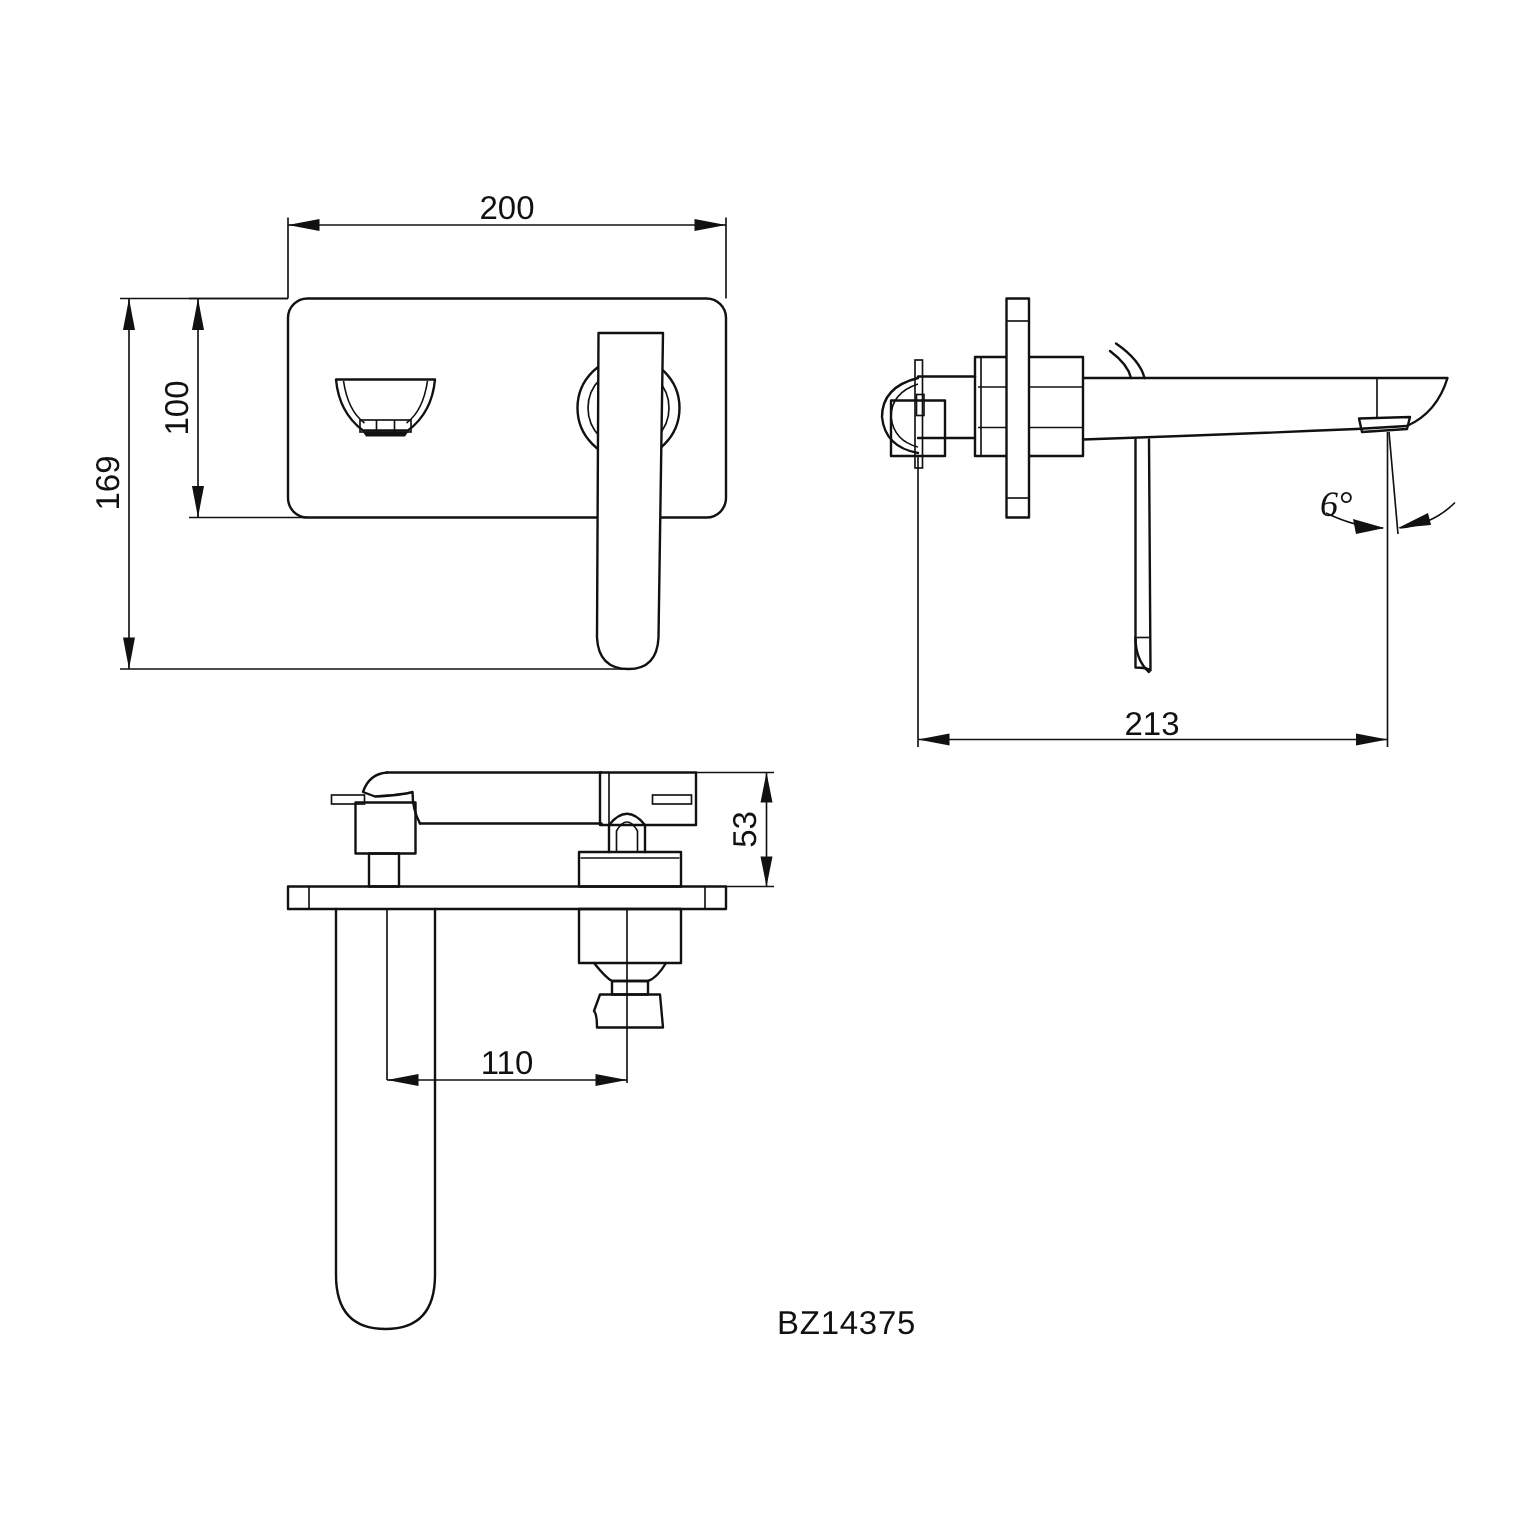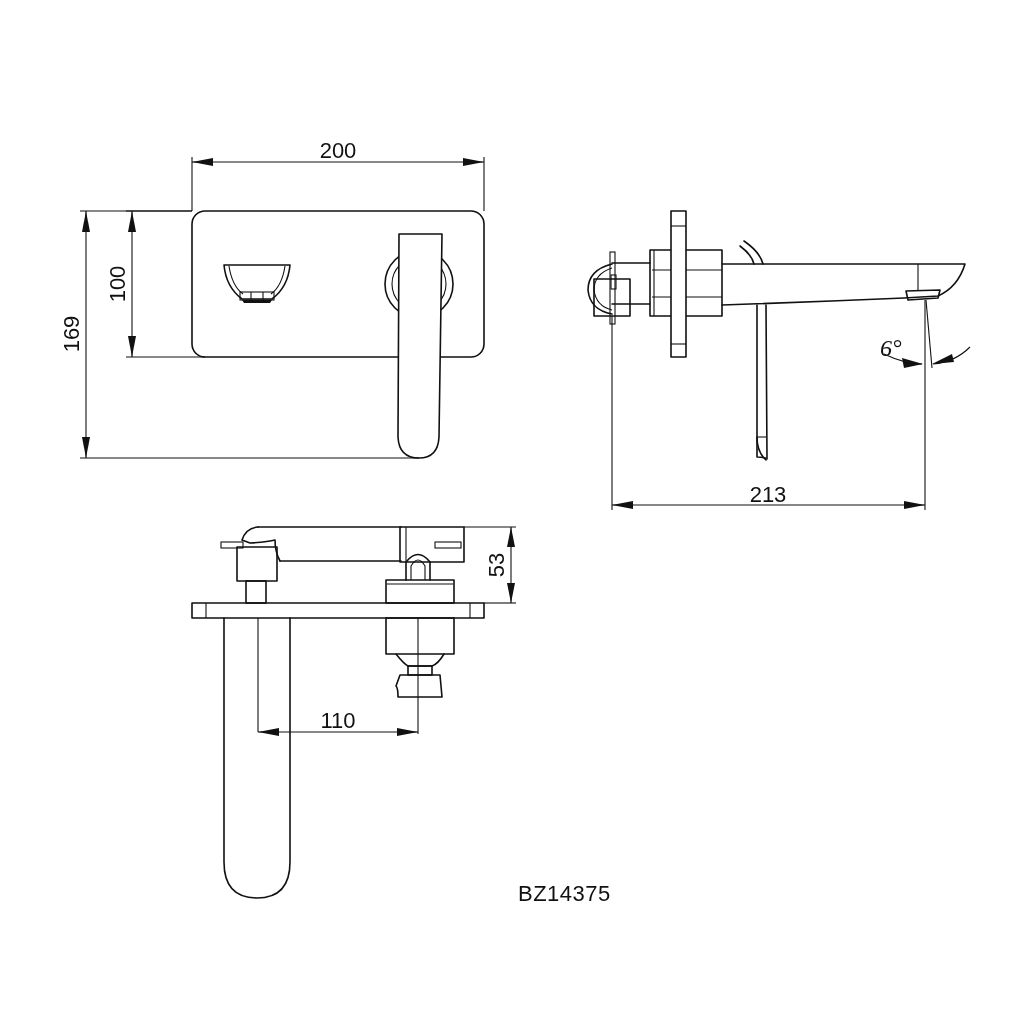--- a/index.html
+++ b/index.html
@@ -1,17 +1,17 @@
 <!DOCTYPE html>
 <html><head>
 <meta charset="utf-8">
 <style>
   html, body { margin: 0; padding: 0; background: #ffffff; }
   body { width: 1024px; height: 1024px; overflow: hidden; }
-  #drawing { position: absolute; left: 0; top: 12px; width: 1024px; height: 788px; }
+  #drawing { position: absolute; left: 0; top: 0; width: 1024px; height: 788px; }
   svg { display: block; }
   .ln { fill: none; stroke: #111; stroke-width: 1.6; stroke-linejoin: round; stroke-linecap: round; }
   .thin { fill: none; stroke: #111; stroke-width: 1.1; }
   .dim { fill: none; stroke: #111; stroke-width: 1.1; }
   .arr { fill: #111; stroke: none; }
   .lbl { font-family: "Liberation Sans", "DejaVu Sans", sans-serif; font-size: 22px; fill: #111; }
   .code { font-family: "Liberation Sans", "DejaVu Sans", sans-serif; font-size: 22px; fill: #111; letter-spacing: 0.5px; }
   .angle { font-family: "Liberation Serif", "DejaVu Serif", serif; font-style: italic; font-size: 24px; fill: #111; }
 </style>
 </head>

